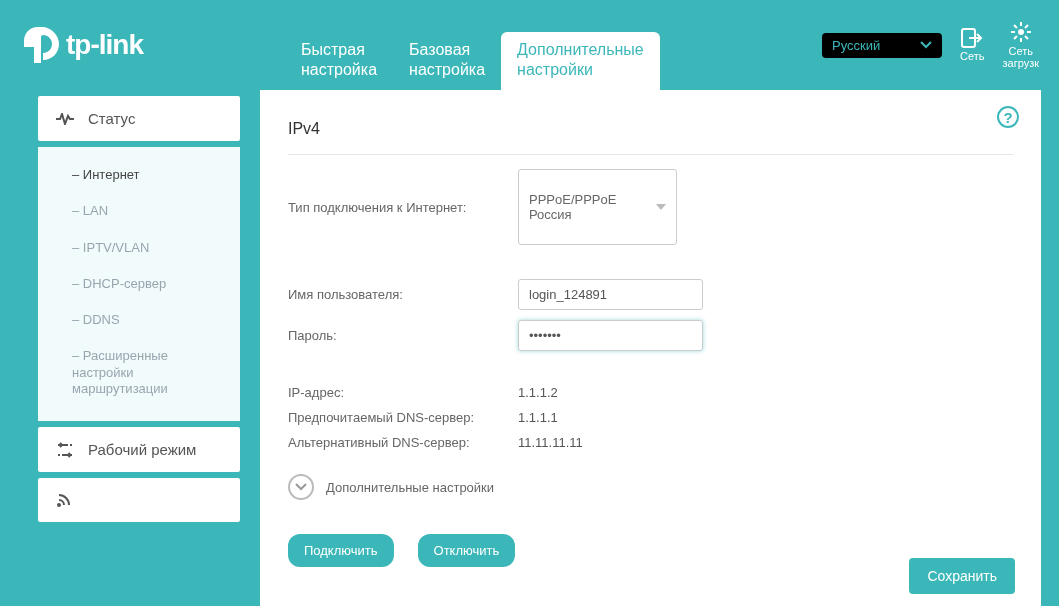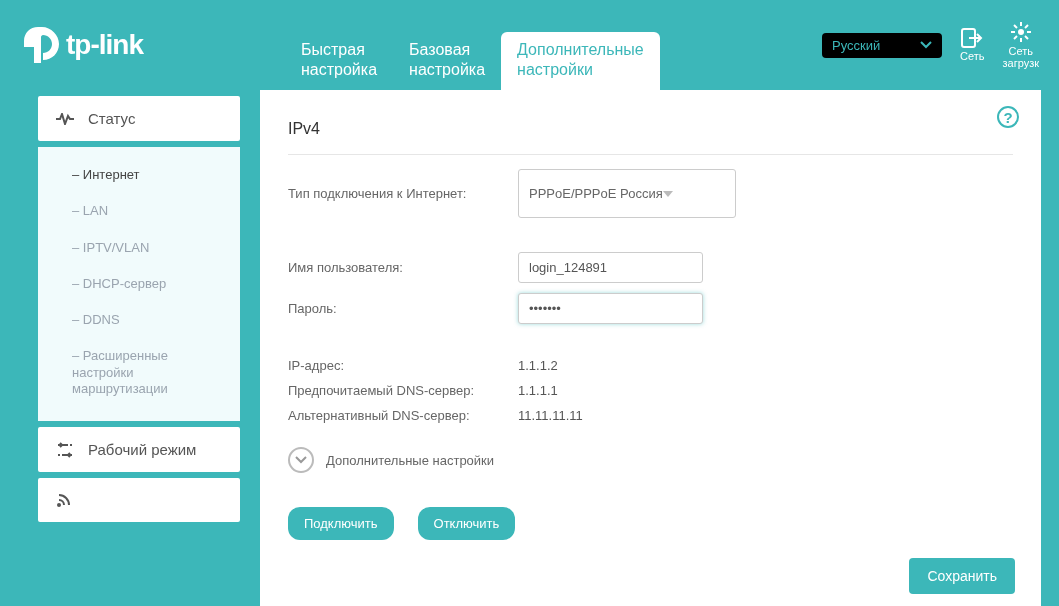--- a/index.html
+++ b/index.html
@@ -134,23 +134,23 @@
     margin-bottom: 10px;
   }
   .form-label {
     width: 230px;
     color: #666;
     font-size: 13px;
   }
   .form-select, .form-input {
     border: 1px solid #ccc;
     border-radius: 3px;
-    padding: 16px 10px;
-    font-size: 13px;
-    width: 218px;
+    padding: 22px 10px;
+    font-size: 13px;
+    width: 159px;
     color: #666;
     display: flex; align-items: center; justify-content: flex-start;
     background: white;
   }
   .form-select { cursor: pointer; }
   .sel-arrow {
     width: 0; height: 0;
     border-left: 5px solid transparent;
     border-right: 5px solid transparent;
     border-top: 6px solid #bbb;

